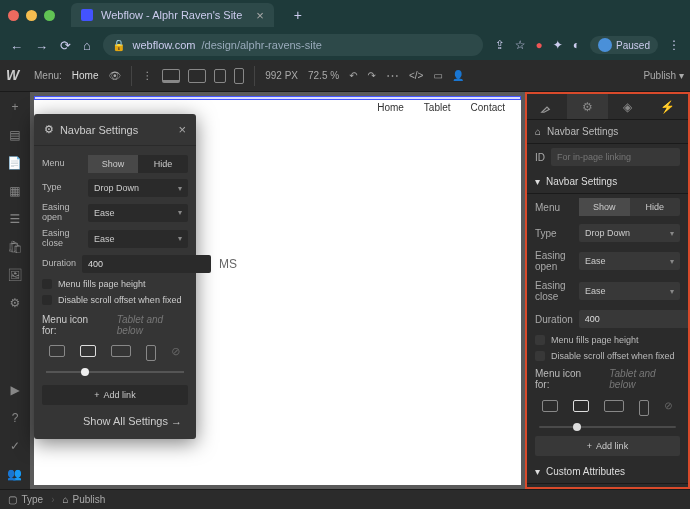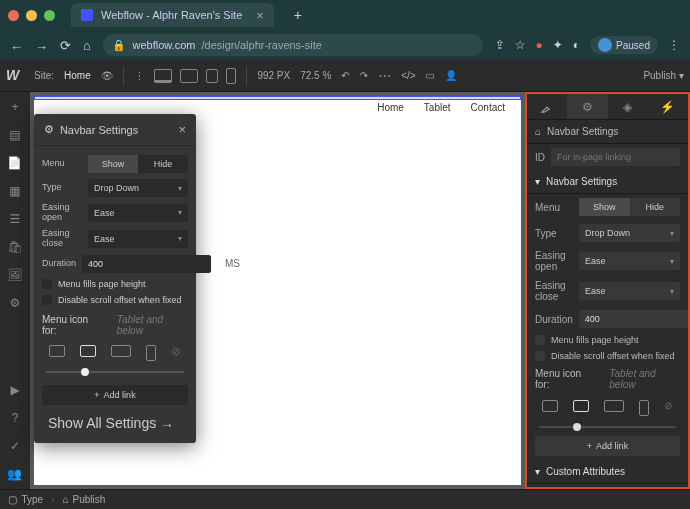--- a/index.html
+++ b/index.html
@@ -59,30 +59,30 @@
 .popup-title{display:flex;align-items:center;gap:6px;font-size:11px}
 .popup-x{color:#aaa;font-size:13px}
 .popup-body{padding:6px 8px}
 .p-row{display:flex;align-items:center;padding:3px 0;gap:6px}
 .p-lbl{width:40px;font-size:9px;color:#bbb;line-height:1.1}
 .p-seg{flex:1;display:flex;background:#2a2a2a;border-radius:2px;height:18px}
 .p-seg-btn{flex:1;display:flex;align-items:center;justify-content:center;font-size:9px}
 .p-seg-btn.active{background:#484848}
 .p-select{flex:1;background:#2a2a2a;height:18px;border-radius:2px;display:flex;align-items:center;padding:0 6px;font-size:9px;justify-content:space-between}
 .p-input{flex:1;background:#2a2a2a;height:18px;border:none;color:#ddd;font-size:9px;padding:0 6px;border-radius:2px}
-.p-ms{font-size:10px;color:#666;margin-left:8px}
+.p-ms{font-size:12px;color:#666;margin-left:2px}
 .p-check{display:flex;align-items:center;gap:6px;padding:3px 0;font-size:9px}
 .p-check-box{width:10px;height:10px;background:#2a2a2a;border-radius:2px}
 .p-icons{display:flex;justify-content:space-around;padding:6px 0}
 .p-dev{width:16px;height:12px;border:1px solid #888;border-radius:2px}
 .p-slider{padding:4px 4px 8px}
 .p-track{height:2px;background:#555;position:relative}
 .p-thumb{position:absolute;width:8px;height:8px;background:#eee;border-radius:50%;top:-3px;left:25%}
 .p-btn{background:#2a2a2a;height:20px;border-radius:2px;display:flex;align-items:center;justify-content:center;font-size:9px;gap:4px;margin:4px 0}
-.p-show{text-align:left;font-size:14px;padding:6px;color:#ccc}
+.p-show{text-align:right;font-size:11px;padding:6px;color:#ccc}
 .bottom-crumb{position:absolute;bottom:0;left:0;right:0;height:20px;background:#2b2b2b;display:flex;align-items:center;padding:0 8px;font-size:10px;color:#aaa;gap:8px;border-top:1px solid #1a1a1a}
 .crumb-item{display:flex;align-items:center;gap:4px}
 .caret{font-size:8px;color:#888}
 .home-ico::before{content:"⌂";color:#ccc}
 .gear-ico::before{content:"⚙"}
 svg{display:block}
 </style>
 </head>
 <body>
 
@@ -121,21 +121,21 @@
     <div class="paused">
       <div class="paused-icon"></div>
       <span>Paused</span>
     </div>
     <span>⋮</span>
   </div>
 </div>
 
 <div class="wf-top">
   <div class="wf-logo">W</div>
-  <span>Site:</span>
+  <span>Menu:</span>
   <span style="color:#ddd">Home</span>
   <span>👁</span>
   <div class="top-sep"></div>
   <span>⋮</span>
   <div class="top-icons">
     <div class="top-ico" style="border-bottom-width:3px"></div>
     <div class="top-ico"></div>
     <div class="top-ico" style="width:12px"></div>
     <div class="top-ico" style="width:10px;height:16px"></div>
   </div>

